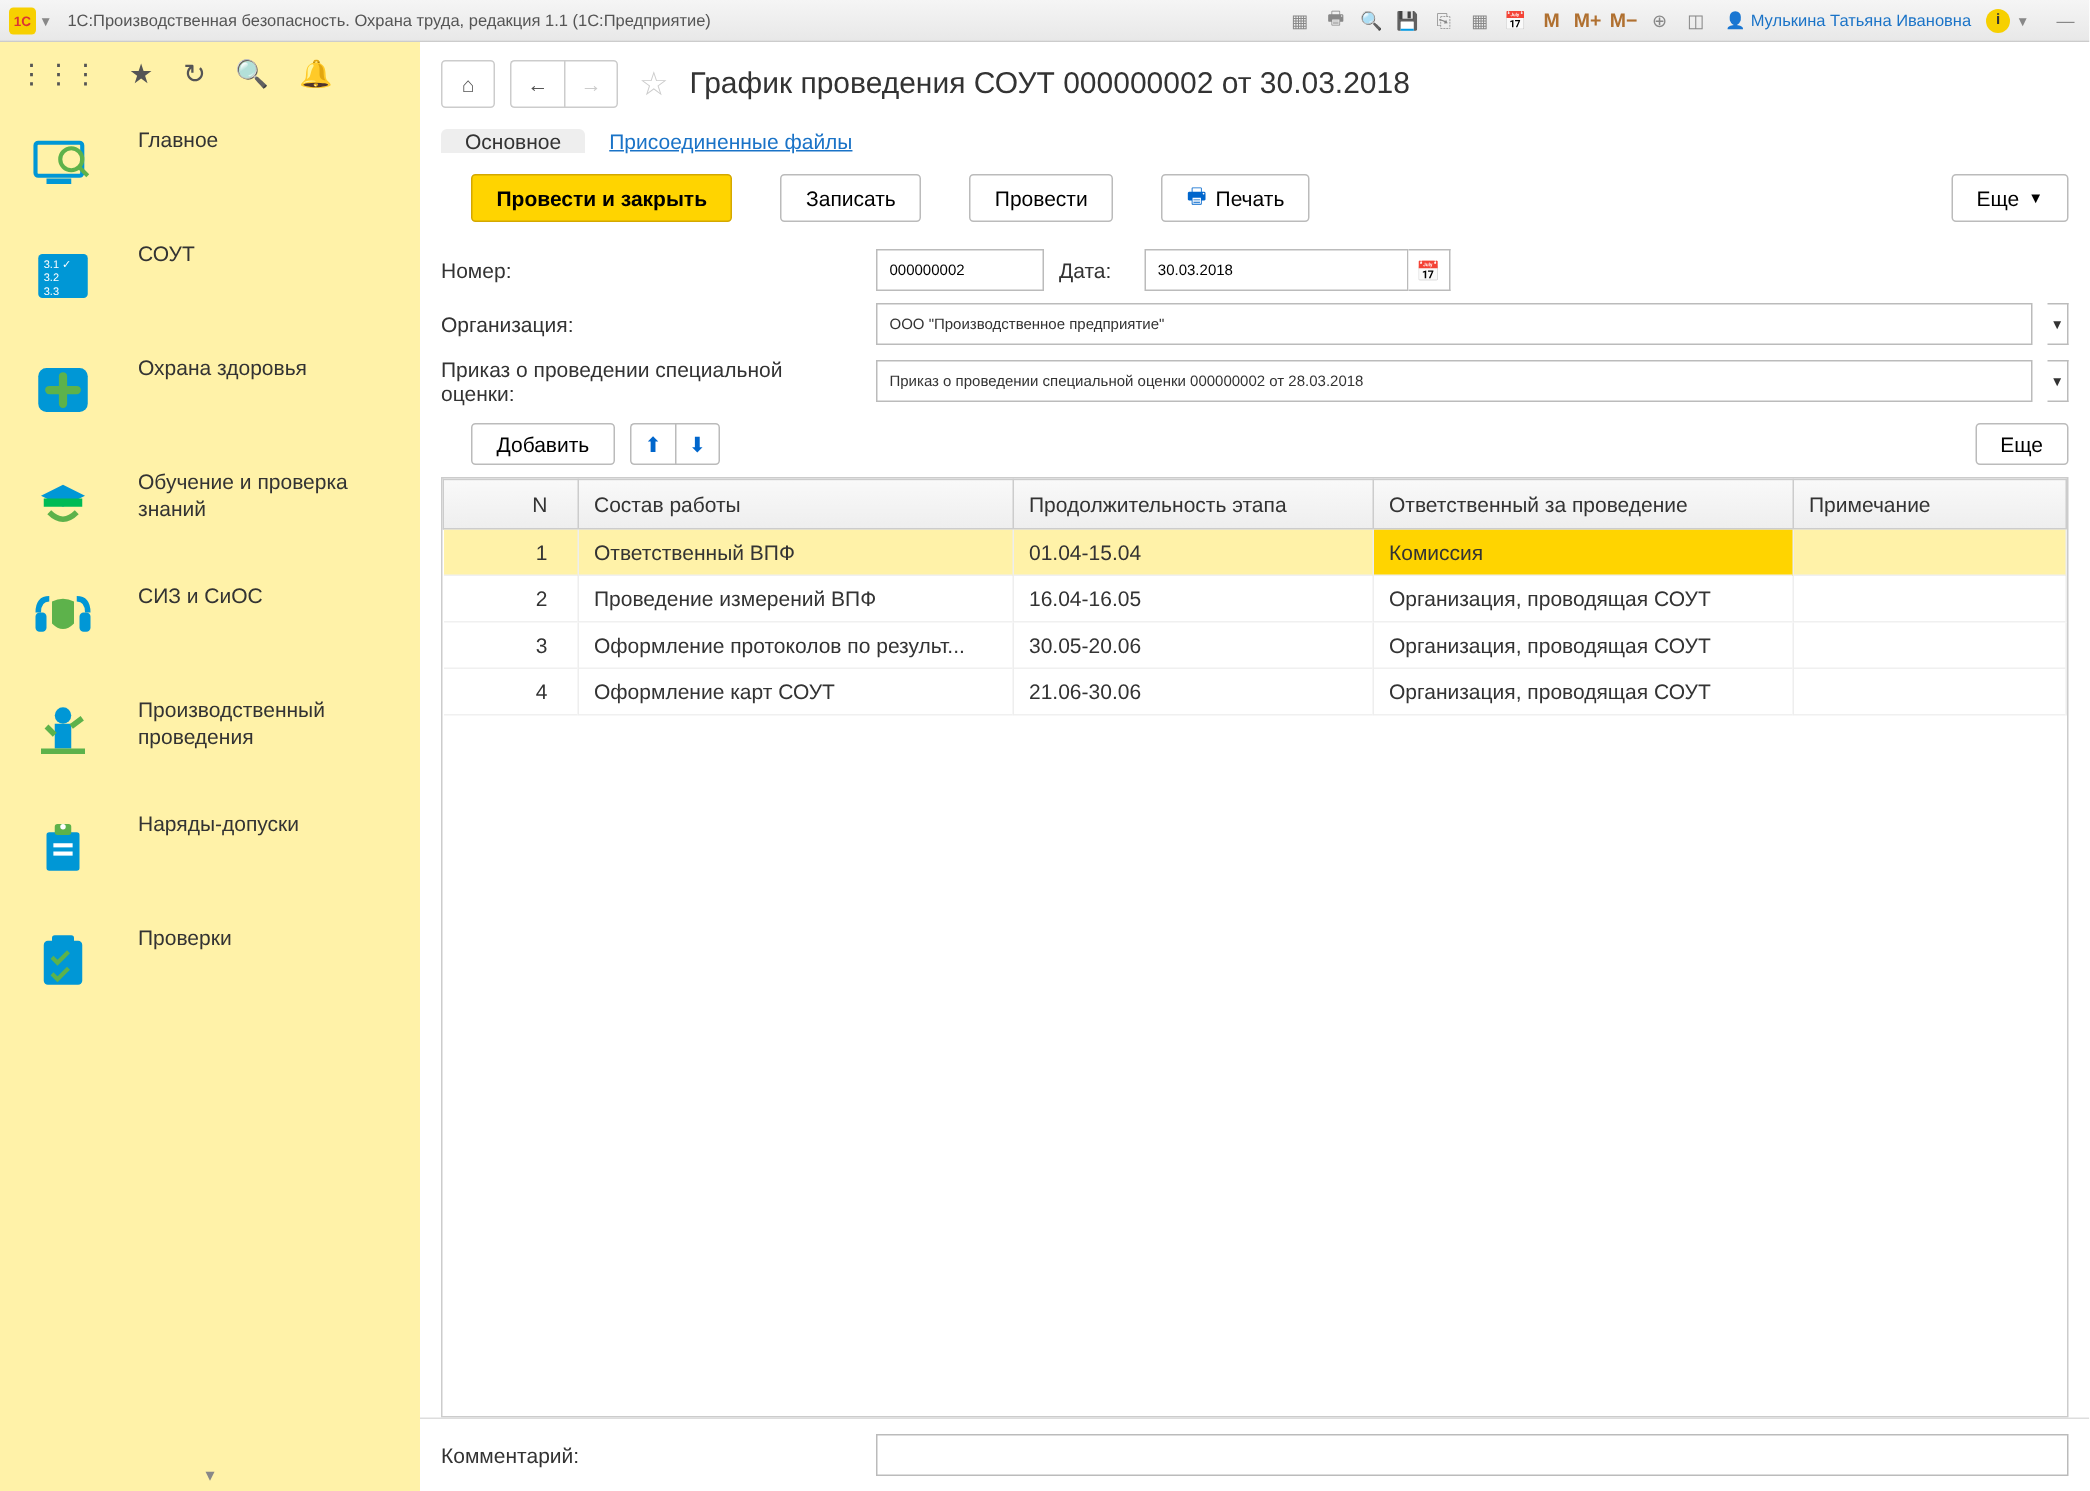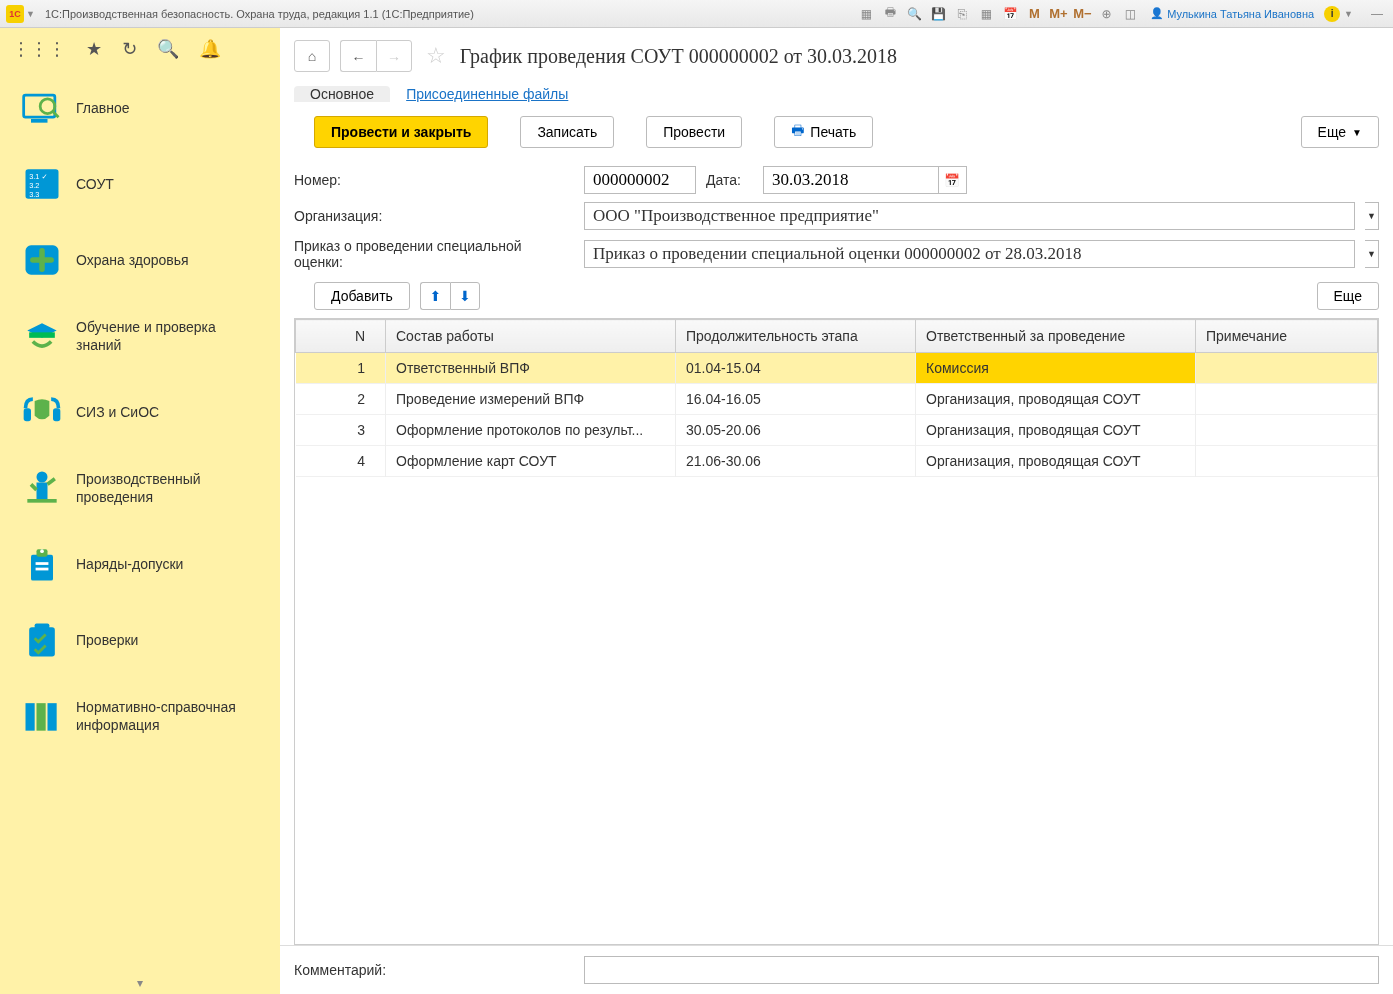--- a/index.html
+++ b/index.html
@@ -18,48 +18,48 @@
 .titlebar .info-icon { width:16px; height:16px; background:#f7d000; border-radius:50%; display:flex; align-items:center; justify-content:center; color:#333; font-size:10px; font-weight:bold; }
 
 
 .main { display: flex; height: calc(100vh - 28px); }
 
 
 .sidebar { width: 280px; background: #fff2a8; display: flex; flex-direction: column; }
 .sidebar-tools { height: 42px; display: flex; align-items: center; padding: 0 12px; gap: 20px; }
 .sidebar-tools .tool { font-size: 18px; color: #555; cursor: pointer; }
 .sidebar-items { flex: 1; overflow-y: auto; }
-.sidebar-item { display: flex; align-items: center; padding: 14px 18px; gap: 10px; cursor: pointer; min-height: 70px; }
+.sidebar-item { display: flex; align-items: flex-start; padding: 14px 18px; gap: 26px; cursor: pointer; min-height: 70px; }
 .sidebar-item .icon-box { width: 48px; height: 48px; display: flex; align-items: center; justify-content: center; flex-shrink:0; }
 .sidebar-item .label { font-size: 14px; color: #333; line-height: 1.3; }
 .sidebar-footer { text-align:center; padding: 4px; color: #888; font-size: 12px; }
 
 
 .content { flex: 1; background: #fff; display: flex; flex-direction: column; padding: 12px 0 0 0; overflow:hidden; }
 .content-header { display: flex; align-items: center; gap: 10px; padding: 0 14px 14px 14px; }
 .nav-btn { width: 36px; height: 32px; border: 1px solid #ccc; background: #fff; border-radius: 3px; display: flex; align-items: center; justify-content: center; cursor: pointer; font-size: 14px; color: #555; }
 .nav-group { display: flex; }
 .nav-group .nav-btn:first-child { border-radius: 3px 0 0 3px; border-right: none; }
 .nav-group .nav-btn:last-child { border-radius: 0 3px 3px 0; }
 .star-btn { font-size: 22px; color: #ccc; cursor: pointer; padding: 0 4px; }
-.page-title { font-size: 20px; color: #333; font-family: Liberation Serif, serif; }
+.page-title { font-size: 20px; color: #333; }
 
 .tabs { display: flex; gap: 0; padding: 0 14px; border-bottom: 0; }
 .tab { padding: 0 16px; font-size: 14px; cursor: pointer; border-radius: 4px 4px 0 0; }
 .tab.active { background: #eee; color: #333; }
 .tab.link { color: #1a73c7; text-decoration: underline; }
 
 .toolbar { display: flex; align-items: center; gap: 12px; padding: 14px; }
 .btn { height: 32px; padding: 0 16px; border: 1px solid #bbb; background: #fff; border-radius: 3px; cursor: pointer; font-size: 14px; display: flex; align-items: center; gap: 6px; margin-left: 20px; }
 .btn.primary { background: #ffd400; border-color: #d4a800; font-weight: bold; }
 .toolbar .spacer { flex: 1; }
 
 .form-row { display: flex; align-items: center; padding: 4px 14px; gap: 10px; }
 .form-label { font-size: 14px; color: #333; }
-.form-input { height: 28px; border: 1px solid #bbb; padding: 0 8px; font-size: 17px; background: #fff; font-family: Liberation Serif, serif; }
+.form-input { height: 28px; border: 1px solid #bbb; padding: 0 8px; font-size: 10px; background: #fff; }
 .form-input.select { display:flex; align-items:center; }
 .date-btn { width: 28px; height: 28px; border: 1px solid #bbb; border-left: none; background: #fff; display: flex; align-items: center; justify-content: center; cursor: pointer; }
 
 .table-toolbar { display: flex; align-items: center; gap: 10px; padding: 8px 14px; }
 .arrow-group { display: flex; }
 .arrow-btn { width: 30px; height: 28px; border: 1px solid #bbb; background: #fff; display: flex; align-items: center; justify-content: center; cursor: pointer; font-size: 14px; }
 .arrow-btn:first-child { border-radius: 3px 0 0 3px; border-right: none; }
 .arrow-btn:last-child { border-radius: 0 3px 3px 0; }
 .arrow-btn .up { color: #0066cc; }
 .arrow-btn .down { color: #0066cc; }
@@ -198,30 +198,20 @@
       </div>
       <div class="sidebar-item">
         <div class="icon-box">
             <svg class="icn-svg" viewBox="0 0 48 48">
               <rect x="10" y="10" width="28" height="32" rx="3" fill="#0097d6"></rect>
               <rect x="16" y="6" width="16" height="8" rx="2" fill="#0097d6"></rect>
               <path d="M16 22 l4 4 l8 -8 M16 34 l4 4 l8 -8" stroke="#5db24b" stroke-width="3" fill="none"></path>
             </svg>
           </div>
         <span class="label">Проверки</span>
-      </div>
-      <div class="sidebar-item">
-        <div class="icon-box">
-            <svg class="icn-svg" viewBox="0 0 48 48">
-              <rect x="6" y="10" width="10" height="30" fill="#0097d6"></rect>
-              <rect x="18" y="10" width="10" height="30" fill="#5db24b"></rect>
-              <rect x="30" y="10" width="10" height="30" fill="#0097d6"></rect>
-            </svg>
-          </div>
-        <span class="label">Нормативно-справочная информация</span>
       </div>
     </div>
     <div class="sidebar-footer">▾</div>
   </div>
 
   <div class="content">
     <div class="content-header">
       <div class="nav-btn">⌂</div>
       <div class="nav-group">
         <div class="nav-btn">←</div>

